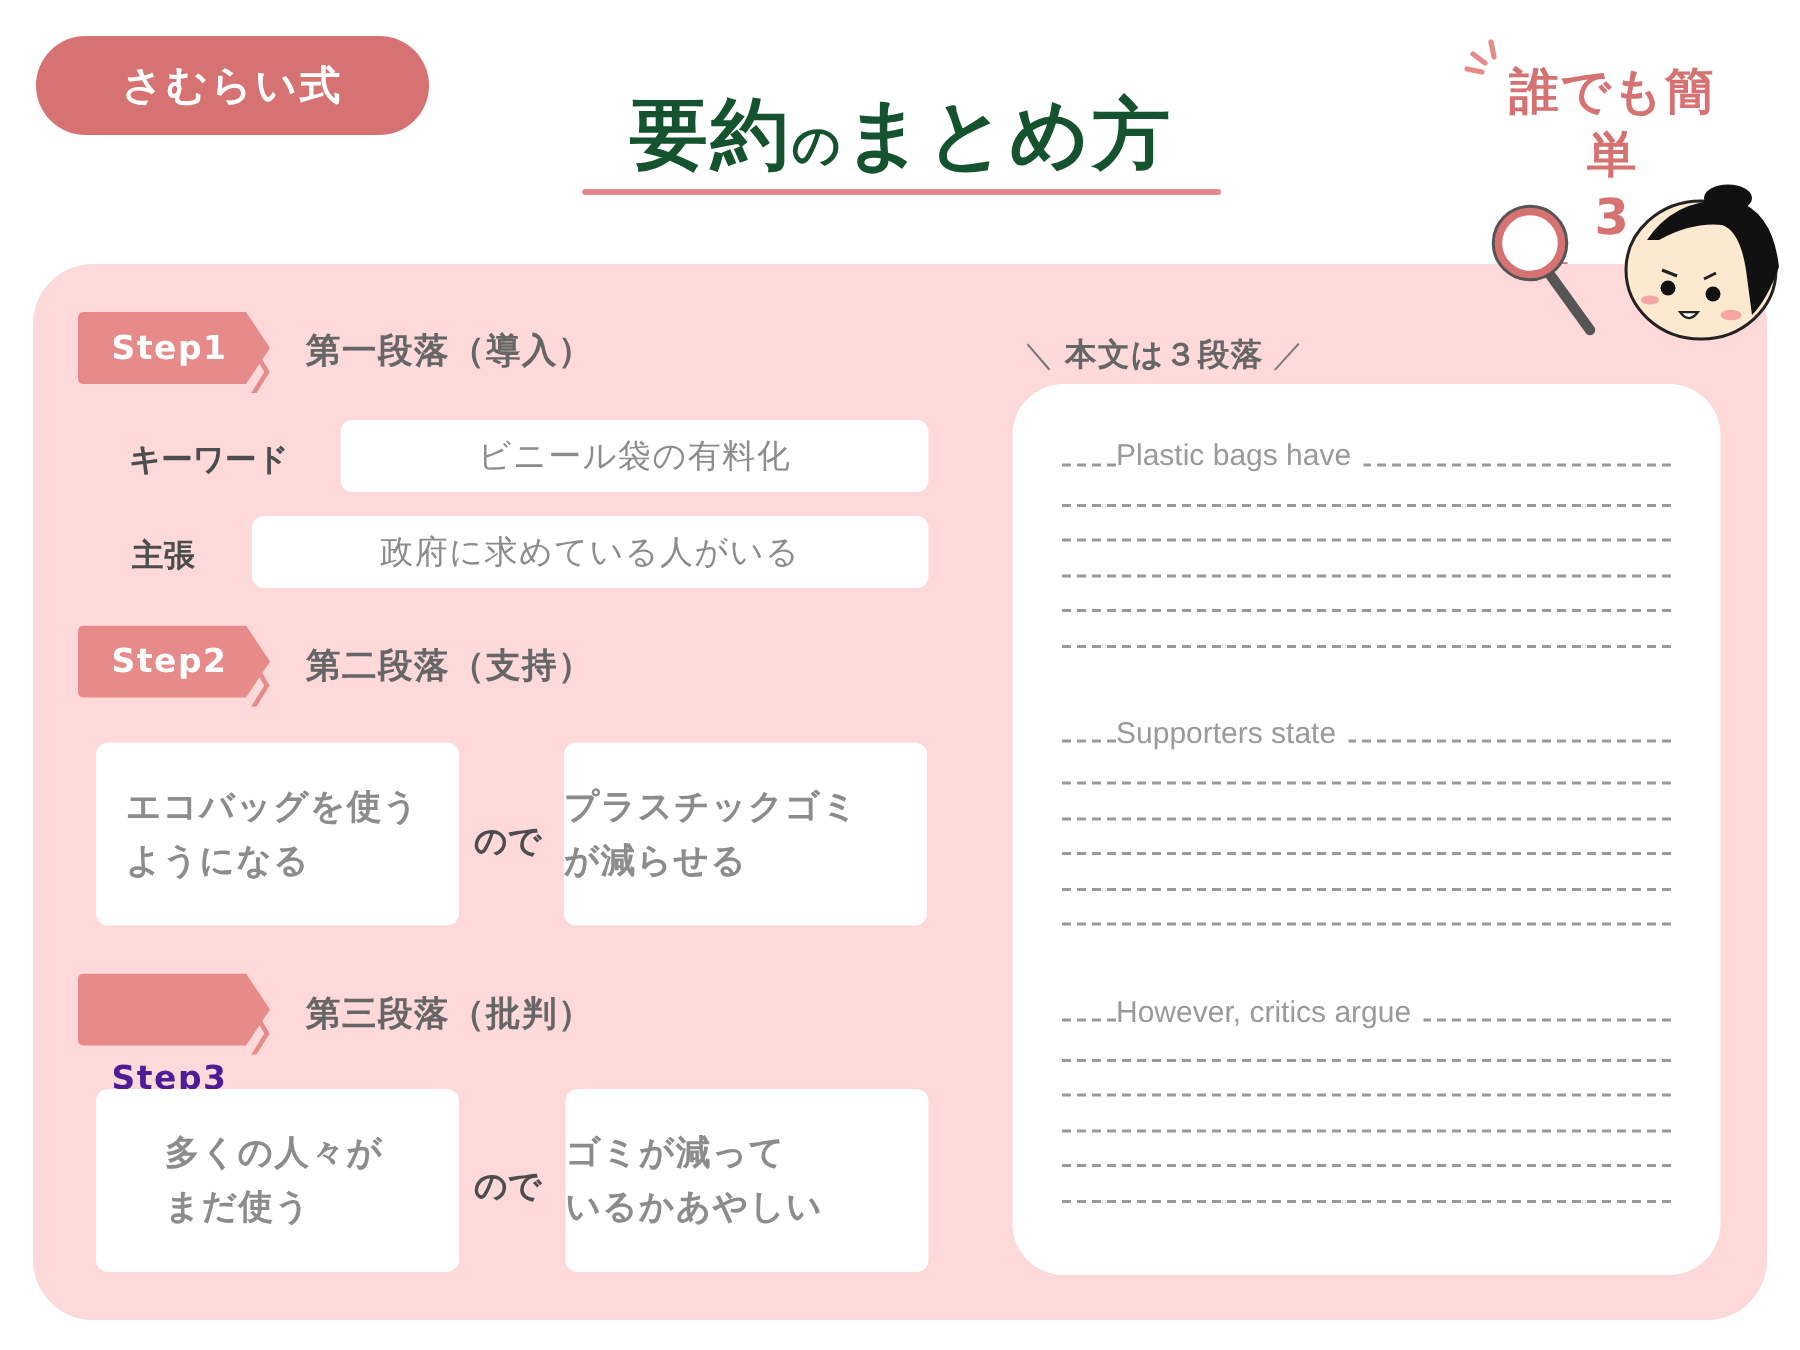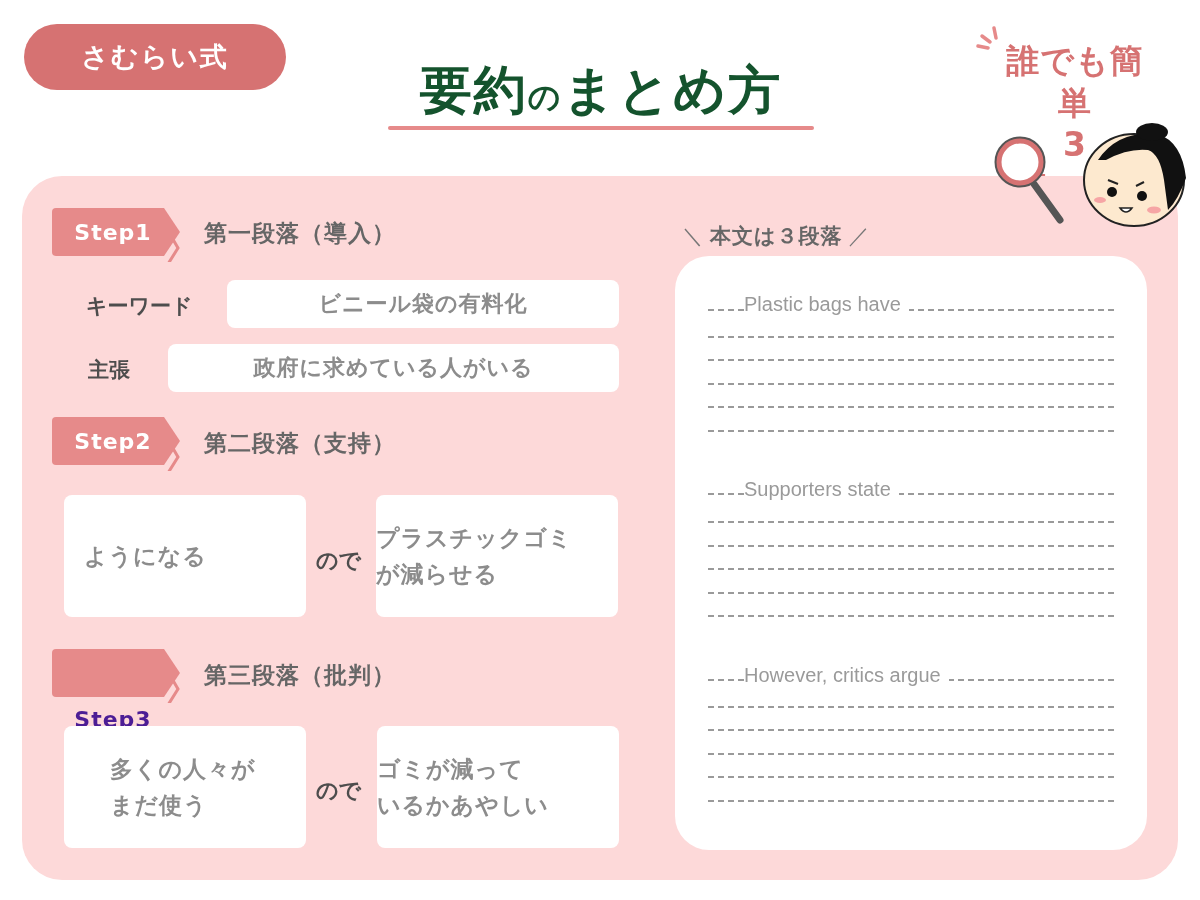--- a/index.html
+++ b/index.html
@@ -13,21 +13,21 @@
   .title .small{font-size:32px;}
   .title-underline{position:absolute;left:388px;top:126px;width:426px;height:4px;background:#e68a8a;border-radius:2px;}
   .catch{position:absolute;left:1000px;top:40px;width:150px;text-align:center;color:#d67272;
          font-weight:bold;font-size:33px;line-height:42px;letter-spacing:1px;}
   .spark{position:absolute;left:976px;top:26px;}
   .panel{position:absolute;left:22px;top:176px;width:1156px;height:704px;background:#fdd9d9;border-radius:40px;}
   .step-tag{position:absolute;left:52px;width:132px;height:54px;}
   .step-title{position:absolute;left:204px;font-size:23px;font-weight:bold;color:#666;letter-spacing:1px;}
   .label{position:absolute;font-size:21px;font-weight:bold;color:#4d4d4d;}
   .field{position:absolute;background:#fff;border-radius:8px;display:flex;align-items:center;justify-content:center;
-         font-size:22px;font-weight:bold;color:#8c8c8c;letter-spacing:1px;}
+         font-size:22px;font-weight:normal;color:#8c8c8c;letter-spacing:1px;}
   .card{position:absolute;background:#fff;border-radius:8px;width:242px;height:122px;display:flex;align-items:center;
         font-size:23px;font-weight:bold;color:#8c8c8c;line-height:36px;letter-spacing:1px;box-sizing:border-box;}
   .conn{position:absolute;font-size:22px;font-weight:bold;color:#4d4d4d;}
   .sub-head{position:absolute;left:682px;top:222px;font-size:21px;font-weight:bold;color:#666;letter-spacing:1px;}
   .sheet{position:absolute;left:675px;top:256px;width:472px;height:594px;background:#fff;border-radius:34px;}
   .line{position:absolute;left:708px;width:406px;border-top:2px dashed #9a9a9a;height:0;}
   .lead{position:absolute;left:744px;font-size:20px;color:#9a9a9a;font-family:"Liberation Sans","DejaVu Sans",sans-serif;background:#fff;padding-right:8px;}
 </style>
 </head>
 <body>
@@ -85,20 +85,21 @@
 
 <svg class="step-tag" style="top:417px;" viewBox="0 0 132 54">
   <path d="M4 16 L112 16 L126 40 L116 56 L4 56" fill="none" stroke="#e68a8a" stroke-width="3"></path>
   <path d="M0 4 Q0 0 4 0 L112 0 L128 24 L112 48 L4 48 Q0 48 0 44 Z" fill="#e68a8a"></path>
 </svg>
 <div style="position:absolute;left:52px;top:417px;width:122px;height:48px;display:flex;align-items:center;justify-content:center;color:#fff;font-size:22px;font-weight:bold;letter-spacing:1px;">Step2</div>
 <div class="step-title" style="top:428px;">第二段落（支持）</div>
 
 <div class="card" style="left:64px;top:495px;padding-left:20px;">
   <div>
+    <div>エコバッグを使う</div>
     <div>ようになる</div>
   </div>
 </div>
 <div class="conn" style="left:316px;top:546px;">ので</div>
 <div class="card" style="left:376px;top:495px;">
   <div>
     <div>プラスチックゴミ</div>
     <div>が減らせる</div>
   </div>
 </div>

